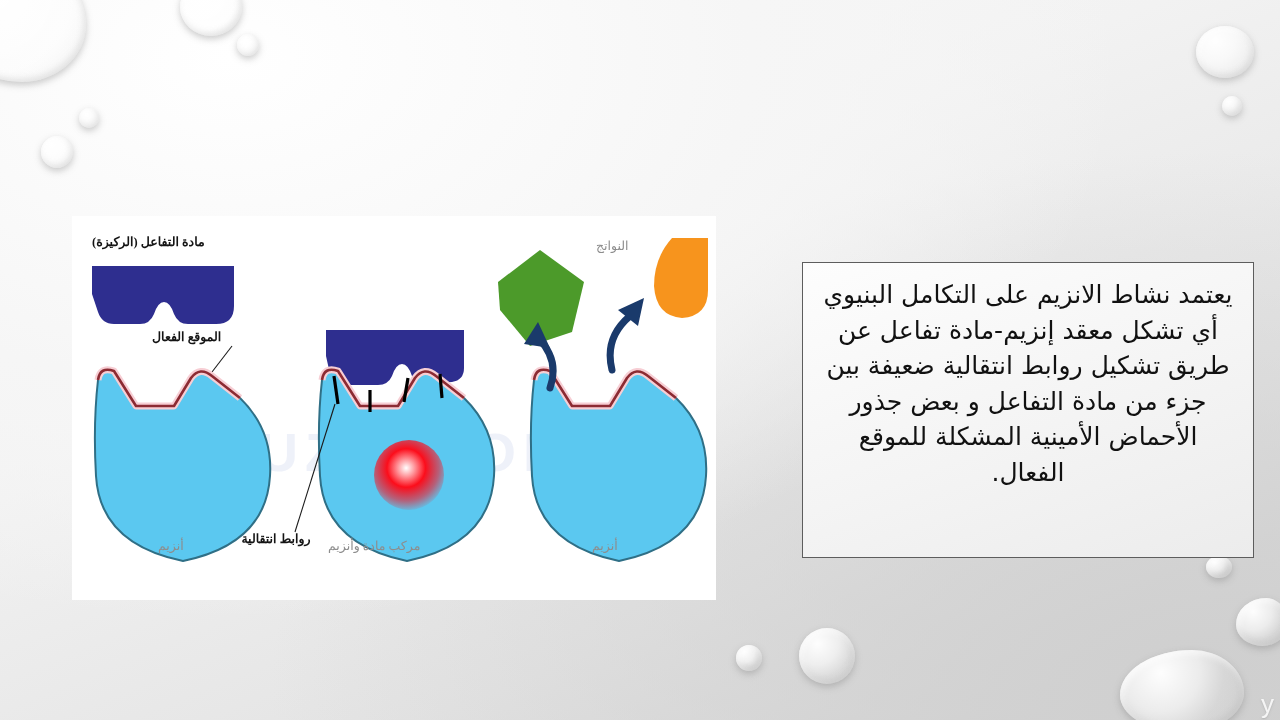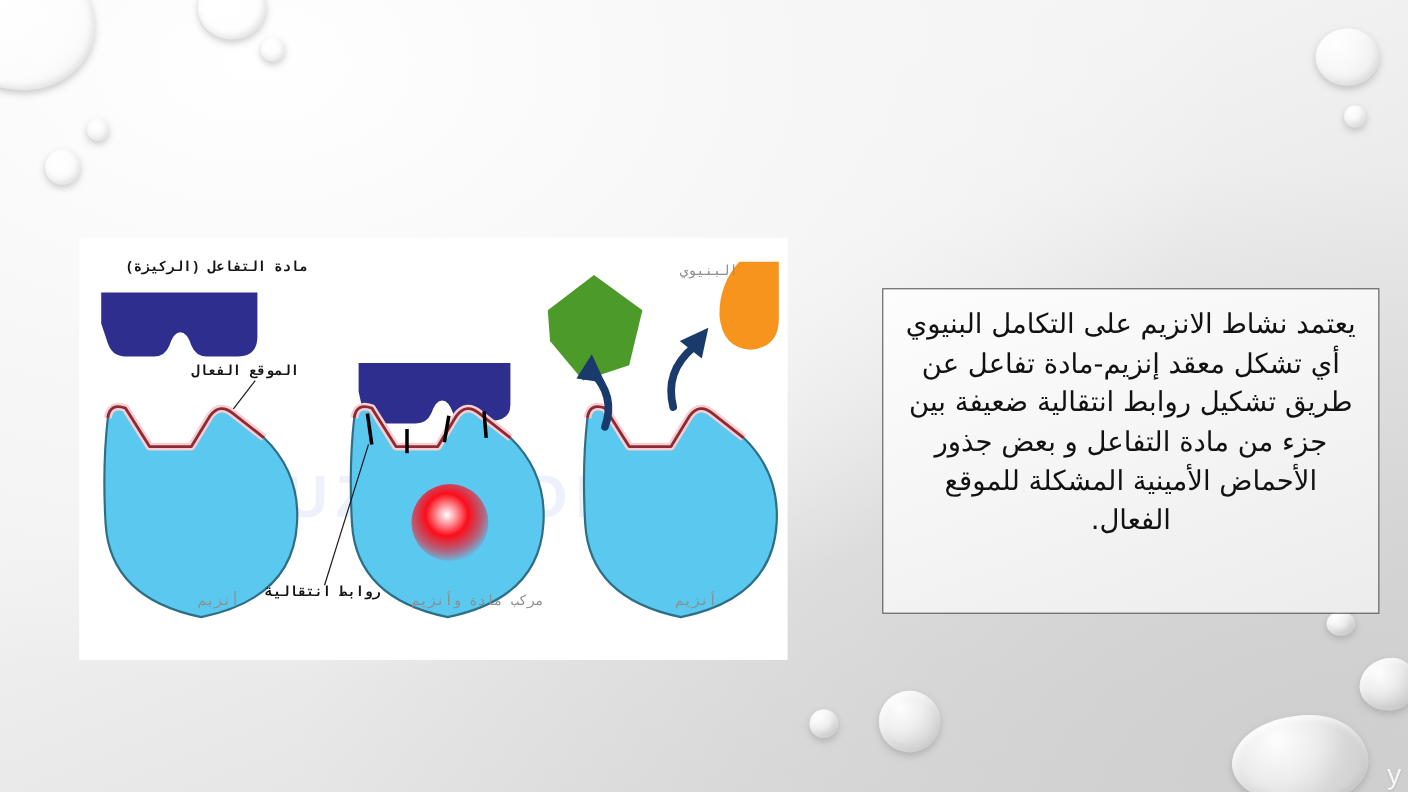--- a/index.html
+++ b/index.html
@@ -98,23 +98,22 @@
   .enzyme-wrap svg { display: block; overflow: visible; }
 
   
   .substrate-free { position: absolute; }
   .substrate-free svg { display: block; }
 
   
   .dlabel {
     position: absolute;
     direction: rtl;
-    font-family: Liberation Mono, monospace;
+    font-family: Liberation Serif, serif;
     white-space: nowrap;
-    margin-left: 22px;
   }
   .dlabel.bold  { font-weight: bold; color: #141414; font-size: 12.5px; }
   .dlabel.faint { color: #8d8d8d; font-size: 12.5px; }
   .dlabel.center { text-align: center; }
 
   
   #leader-line { position: absolute; left: 0; top: 0; width: 644px; height: 384px; pointer-events: none; }
 
   
   #info-box {
@@ -255,21 +254,21 @@
           <line x1="58" y1="32" x2="58" y2="54"></line>
           <line x1="96" y1="20" x2="92" y2="44"></line>
           <line x1="128" y1="16" x2="130" y2="40"></line>
         </g>
       </svg>
     </div>
 
     <div style="position:absolute; left:302px; top:224px; width:70px; height:70px; border-radius:50%;
                 background: radial-gradient(circle at 46% 40%, #ffffff 0%, #ff9ea3 14%, #fc0d1b 34%, rgba(252,13,27,0.55) 58%, rgba(252,13,27,0) 78%);"></div>
 
-    <div class="dlabel faint" style="left:280px; top:322px;">مركب مادة وأنزيم</div>
+    <div class="dlabel faint" style="left:256px; top:322px;">مركب مادة وأنزيم</div>
 
     <svg id="leader-line">
       <line x1="223" y1="316" x2="263" y2="188" stroke="#1b1b1b" stroke-width="1.1"></line>
     </svg>
 
     <div class="dlabel bold center" style="left:156px; top:316px; width:96px; line-height:1.22;">
       <span>روابط انتقالية</span>
     </div>
 
     <div class="enzyme-wrap" style="left:452px; top:142px;">
@@ -295,21 +294,21 @@
         <path d="M44,2 L88,34 L76,84 L34,98 L4,62 L2,34 Z" fill="#4c9a2a"></path>
       </svg>
     </div>
 
     <div style="position:absolute; left:578px; top:20px;">
       <svg width="72" height="86" viewBox="0 0 72 86">
         <path d="M22,2 L58,2 L58,54 Q58,80 32,82 Q6,80 4,50 Q4,22 22,2 Z" fill="#f7941d"></path>
       </svg>
     </div>
 
-    <div class="dlabel faint" style="left:524px; top:22px;">البنيوي</div>
+    <div class="dlabel faint" style="left:524px; top:22px;">النواتج</div>
 
     <svg style="position:absolute; left:430px; top:98px;" width="64" height="78" viewBox="0 0 64 78">
       <path d="M48,74 Q58,46 36,24" fill="none" stroke="#1a3a6b" stroke-width="7" stroke-linecap="round"></path>
       <path d="M36,8 L48,34 L22,30 Z" fill="#1a3a6b"></path>
     </svg>
 
     <svg style="position:absolute; left:528px; top:72px;" width="70" height="86" viewBox="0 0 70 86">
       <path d="M12,82 Q4,50 30,28" fill="none" stroke="#1a3a6b" stroke-width="7" stroke-linecap="round"></path>
       <path d="M44,10 L38,38 L18,22 Z" fill="#1a3a6b"></path>
     </svg>

